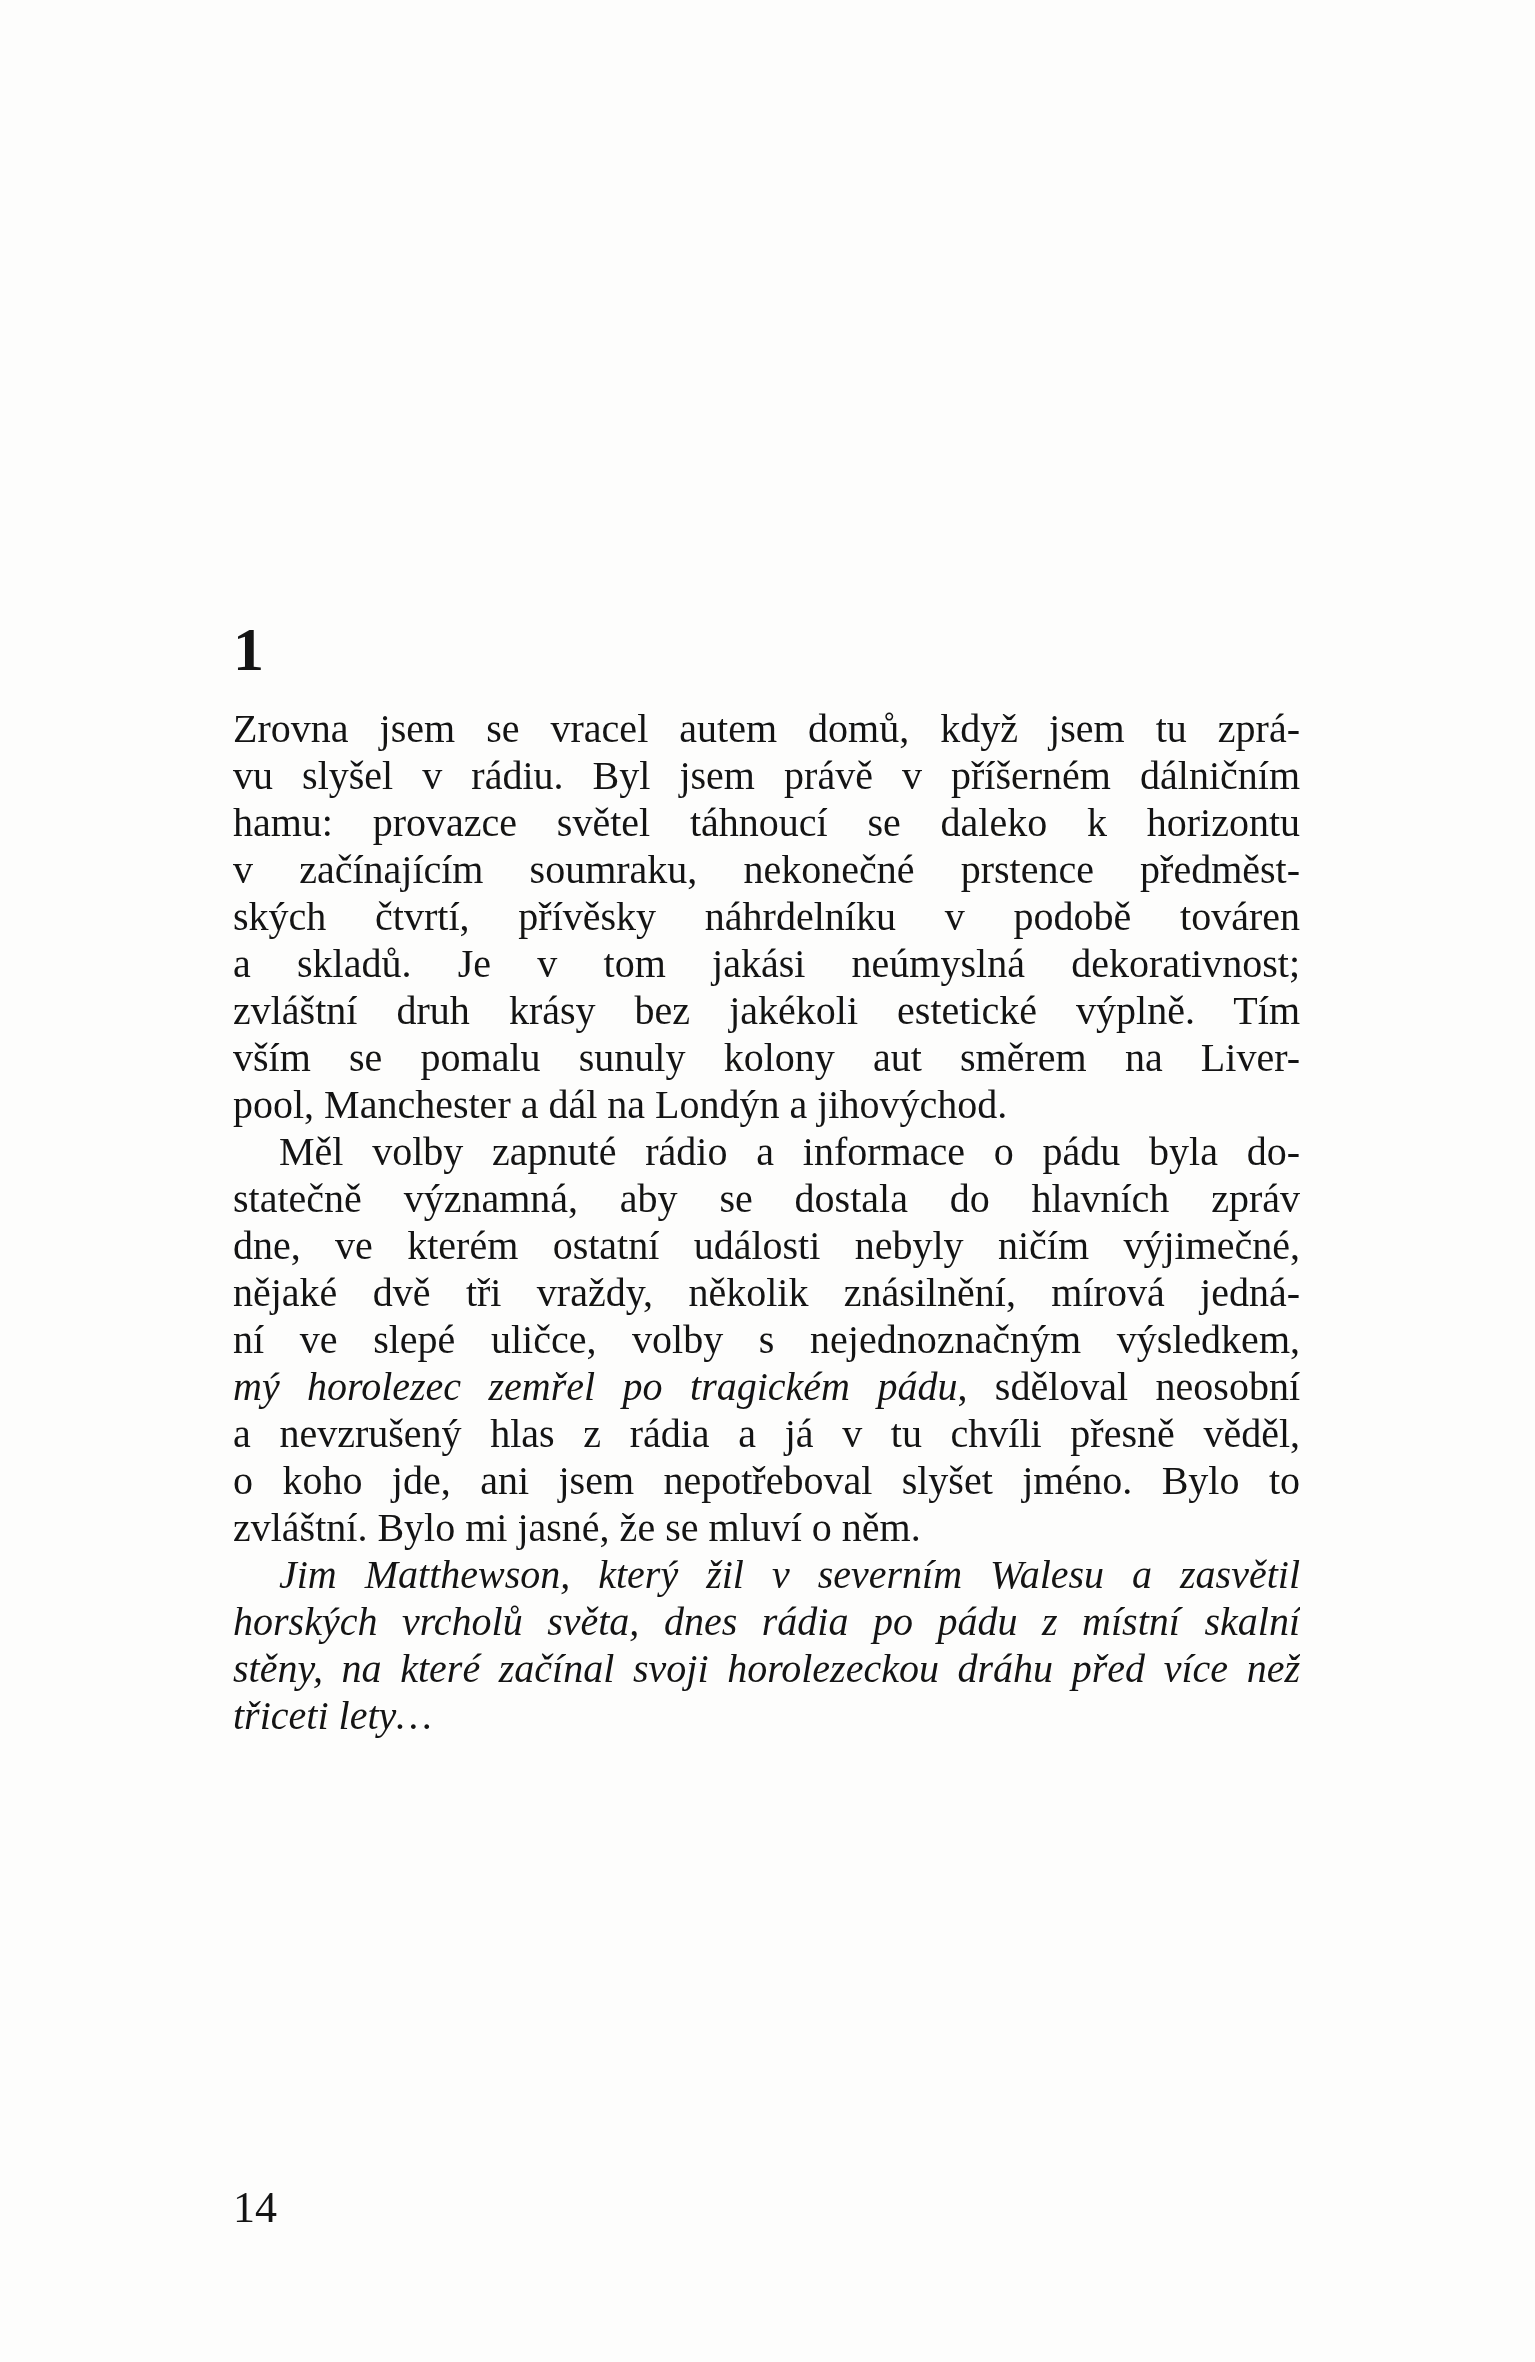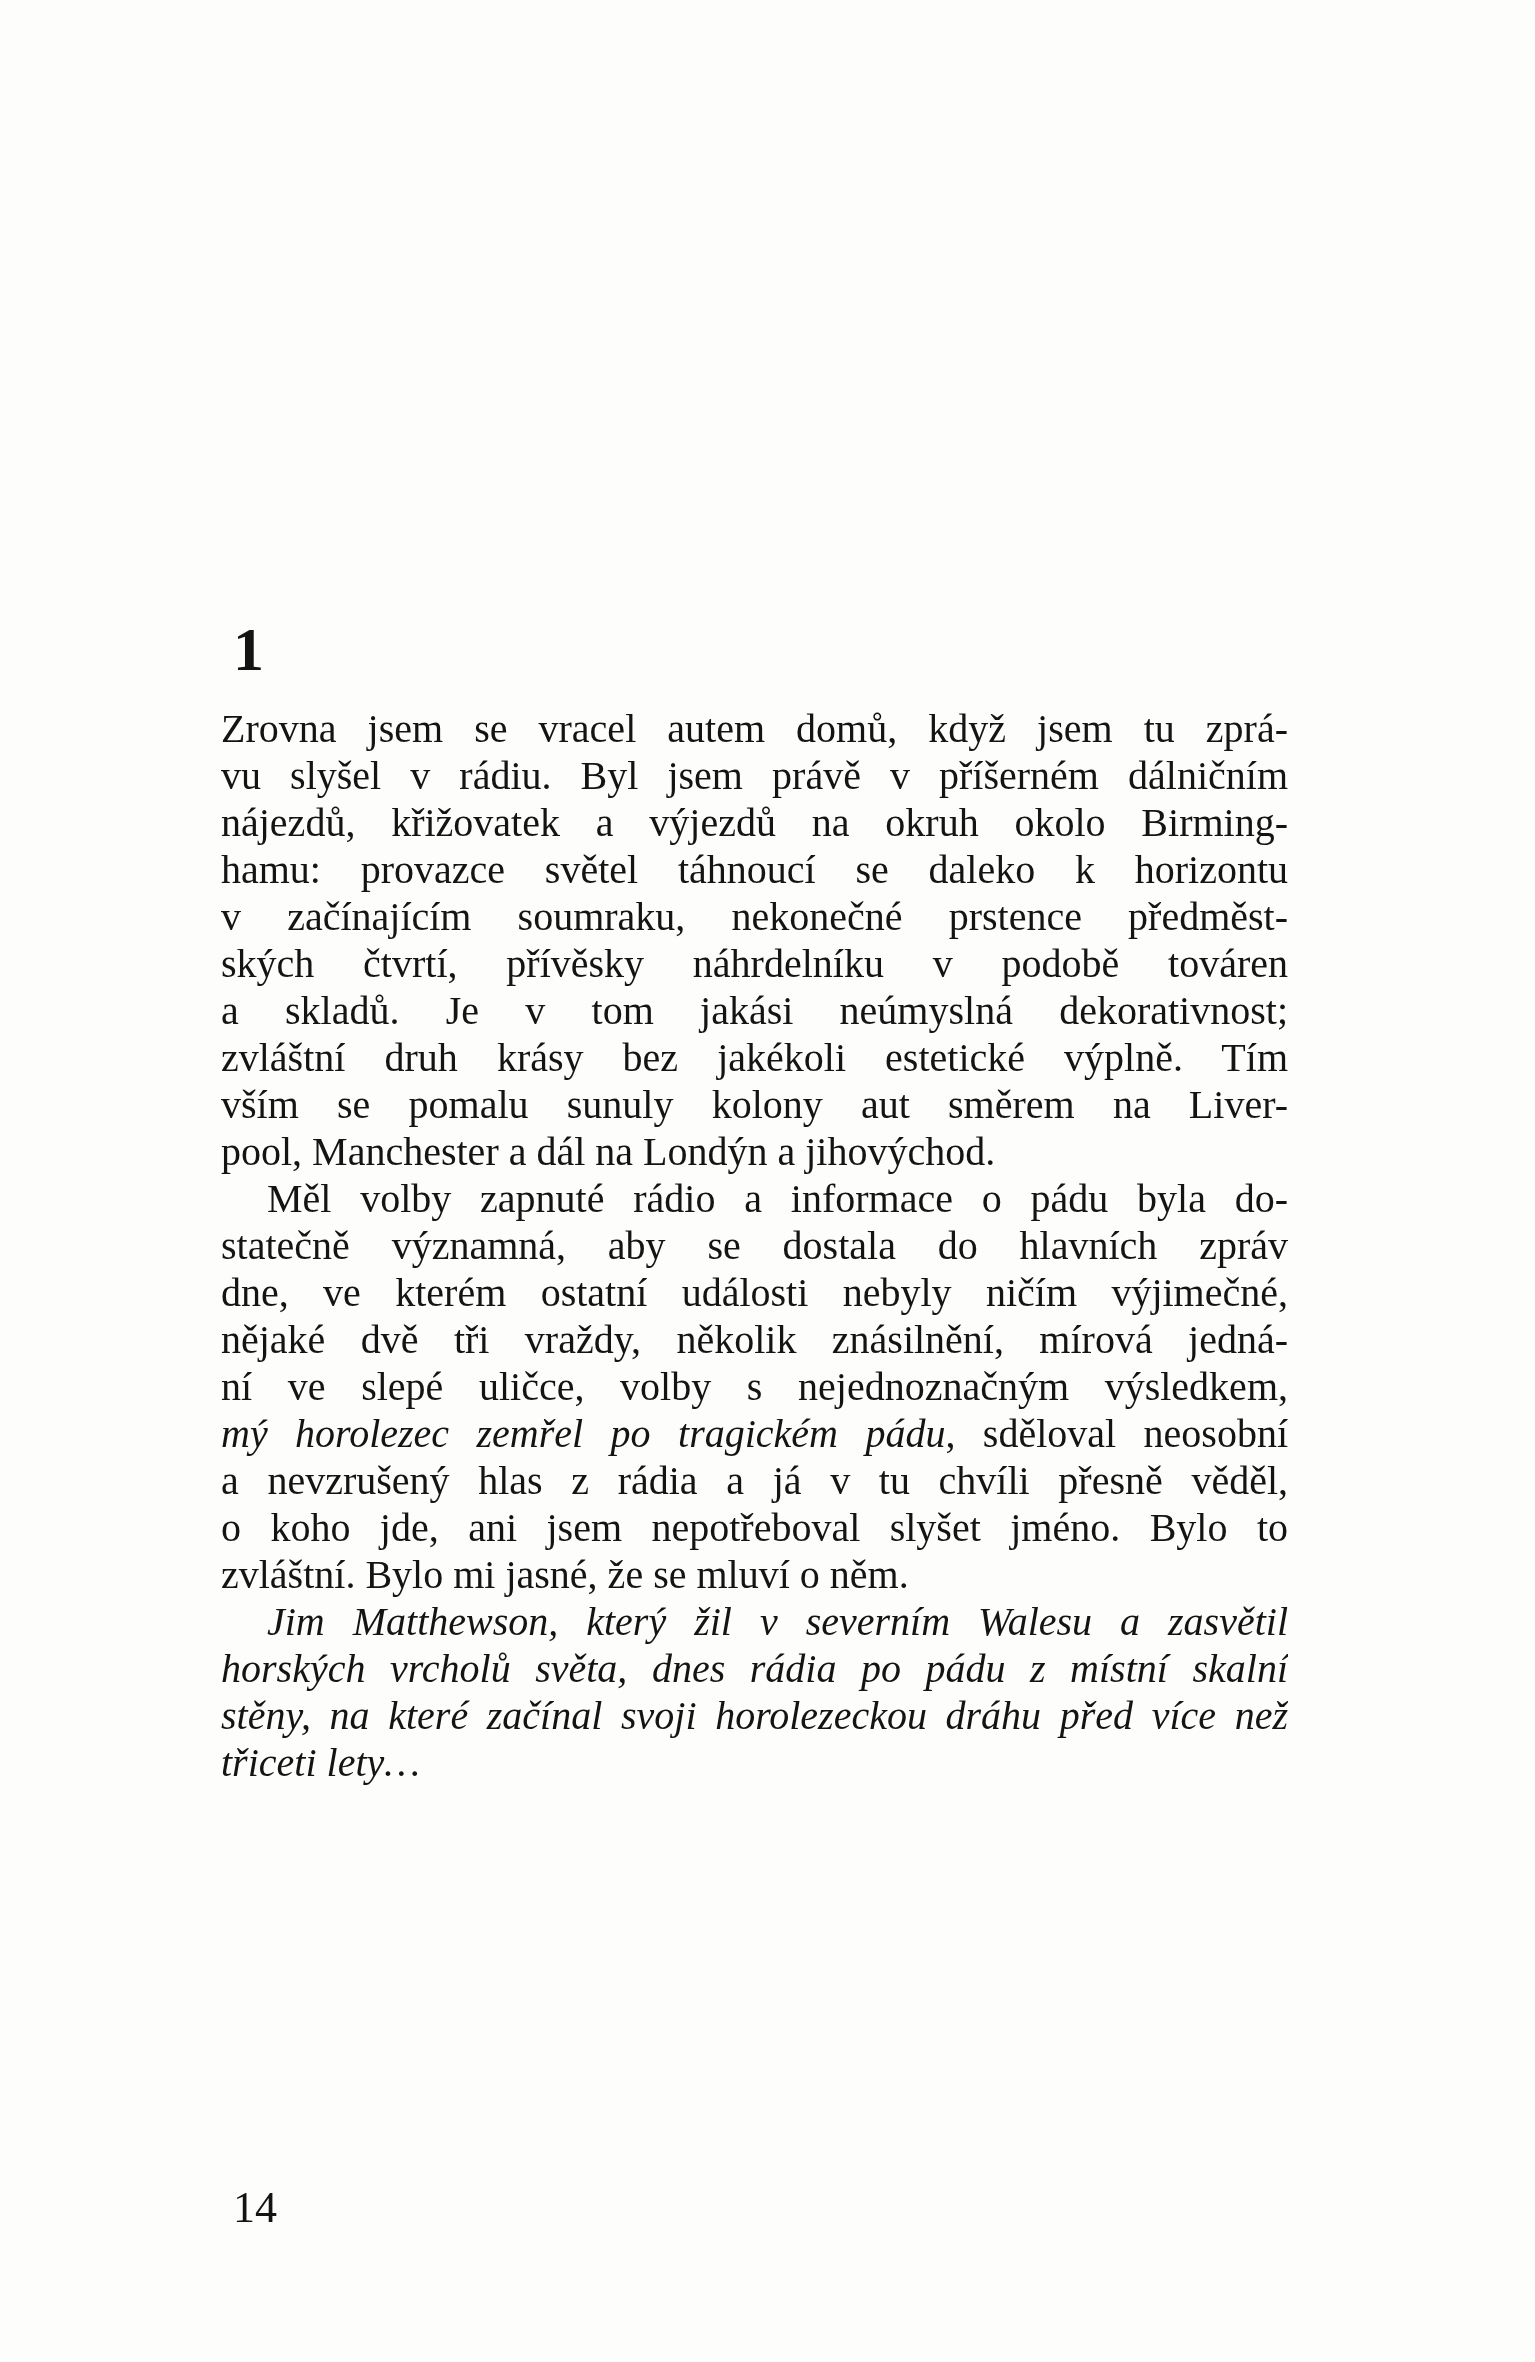--- a/index.html
+++ b/index.html
@@ -20,21 +20,21 @@
   .chapter-number {
     position: absolute;
     left: 233px;
     top: 618px;
     font-size: 62px;
     font-weight: 700;
     line-height: 1;
   }
   .text-block {
     position: absolute;
-    left: 221px;
+    left: 233px;
     top: 705px;
     width: 1067px;
   }
   .line {
     height: 47px;
     line-height: 47px;
     font-size: 40px;
     text-align: justify;
     text-align-last: justify;
     overflow: hidden;
@@ -61,21 +61,20 @@
 </head>
 <body>
 
 <div class="page">
 
   <div class="chapter-number">1</div>
 
   <div class="text-block">
     <div class="line">Zrovna jsem se vracel autem domů, když jsem tu zprá-</div>
     <div class="line">vu slyšel v rádiu. Byl jsem právě v příšerném dálničním</div>
-    <div class="line">nájezdů, křižovatek a výjezdů na okruh okolo Birming-</div>
     <div class="line">hamu: provazce světel táhnoucí se daleko k horizontu</div>
     <div class="line">v začínajícím soumraku, nekonečné prstence předměst-</div>
     <div class="line">ských čtvrtí, přívěsky náhrdelníku v podobě továren</div>
     <div class="line">a skladů. Je v tom jakási neúmyslná dekorativnost;</div>
     <div class="line">zvláštní druh krásy bez jakékoli estetické výplně. Tím</div>
     <div class="line">vším se pomalu sunuly kolony aut směrem na Liver-</div>
     <div class="line para-end">pool, Manchester a dál na Londýn a jihovýchod.</div>
 
     <div class="line indent">Měl volby zapnuté rádio a informace o pádu byla do-</div>
     <div class="line">statečně významná, aby se dostala do hlavních zpráv</div>

